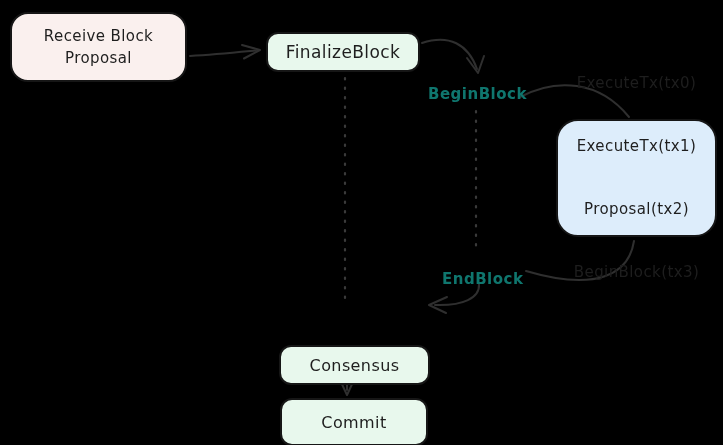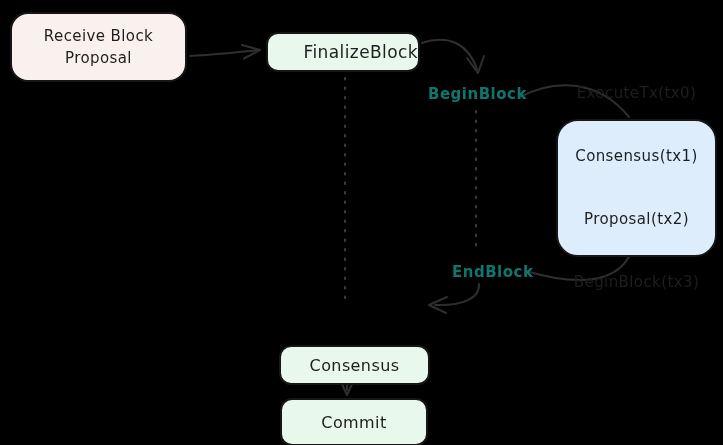--- a/index.html
+++ b/index.html
@@ -12,30 +12,30 @@
   .edges path.dotted{stroke:#3a3a3a;stroke-width:2.2;stroke-dasharray:1.5 8;}
   .node{
     position:absolute;display:flex;align-items:center;justify-content:center;
     flex-direction:column;border:2px solid #161616;color:#1e1e1e;
     text-align:center;letter-spacing:.4px;box-sizing:border-box;
   }
   .fill-pink{background:#faf0ee;}
   .fill-green{background:#e8f8ed;}
   .fill-blue{background:#ddedfb;}
   .node-receive{left:10px;top:12px;width:177px;height:70px;border-radius:18px;font-size:15px;line-height:22px;}
-  .node-finalize{left:266px;top:32px;width:154px;height:40px;border-radius:12px;font-size:17px;align-items:flex-end;}
-  .node-execute{left:556px;top:119px;width:161px;height:138px;border-radius:22px;font-size:15px;line-height:27px;gap:36px;}
+  .node-finalize{left:266px;top:32px;width:154px;height:40px;border-radius:12px;font-size:17px;}
+  .node-execute{left:556px;top:119px;width:161px;height:118px;border-radius:22px;font-size:15px;line-height:27px;gap:36px;}
   .node-consensus{left:279px;top:309px;width:151px;height:40px;border-radius:12px;font-size:16px;margin-top:36px;}
   .node-commit{left:280px;top:398px;width:148px;height:48px;border-radius:12px;font-size:16px;}
   .phase-label{
     position:absolute;color:#0f766e;font-size:15px;font-weight:600;
     letter-spacing:.5px;text-align:center;
   }
   .label-begin{left:428px;top:85px;width:92px;}
-  .label-end{left:442px;top:263px;width:74px;margin-left:10px;}
+  .label-end{left:442px;top:270px;width:74px;}
 </style>
 </head>
 <body>
 
 <div class="stage">
 
   <svg class="edges" viewBox="0 0 723 445" aria-hidden="true">
 
     <g>
       <path d="M190,56 C215,54.5 235,52.5 256,50.5"></path>
@@ -72,21 +72,21 @@
   </div>
 
   <div class="node fill-green node-finalize">
     <span>FinalizeBlock</span>
   </div>
 
   <div class="phase-label label-begin">BeginBlock</div>
 
   <div class="node fill-blue node-execute">
     <span>ExecuteTx(tx0)</span>
-    <span>Consensus(tx1)</span>
+    <span>ExecuteTx(tx1)</span>
     <span>Proposal(tx2)</span>
     <span>BeginBlock(tx3)</span>
   </div>
 
   <div class="phase-label label-end">EndBlock</div>
 
   <div class="node fill-green node-consensus">
     <span>Consensus</span>
   </div>
 

